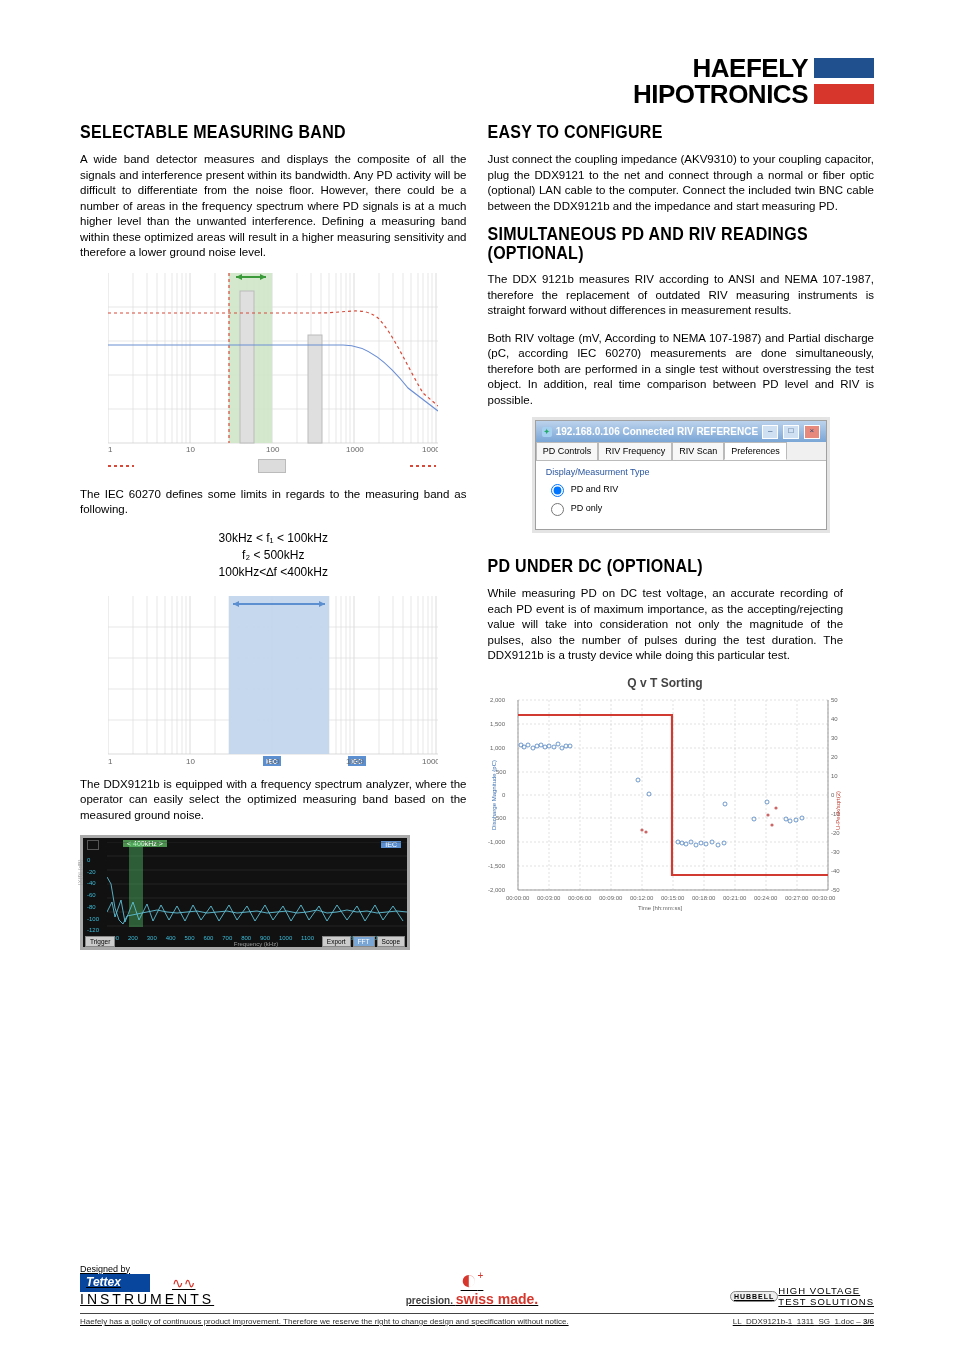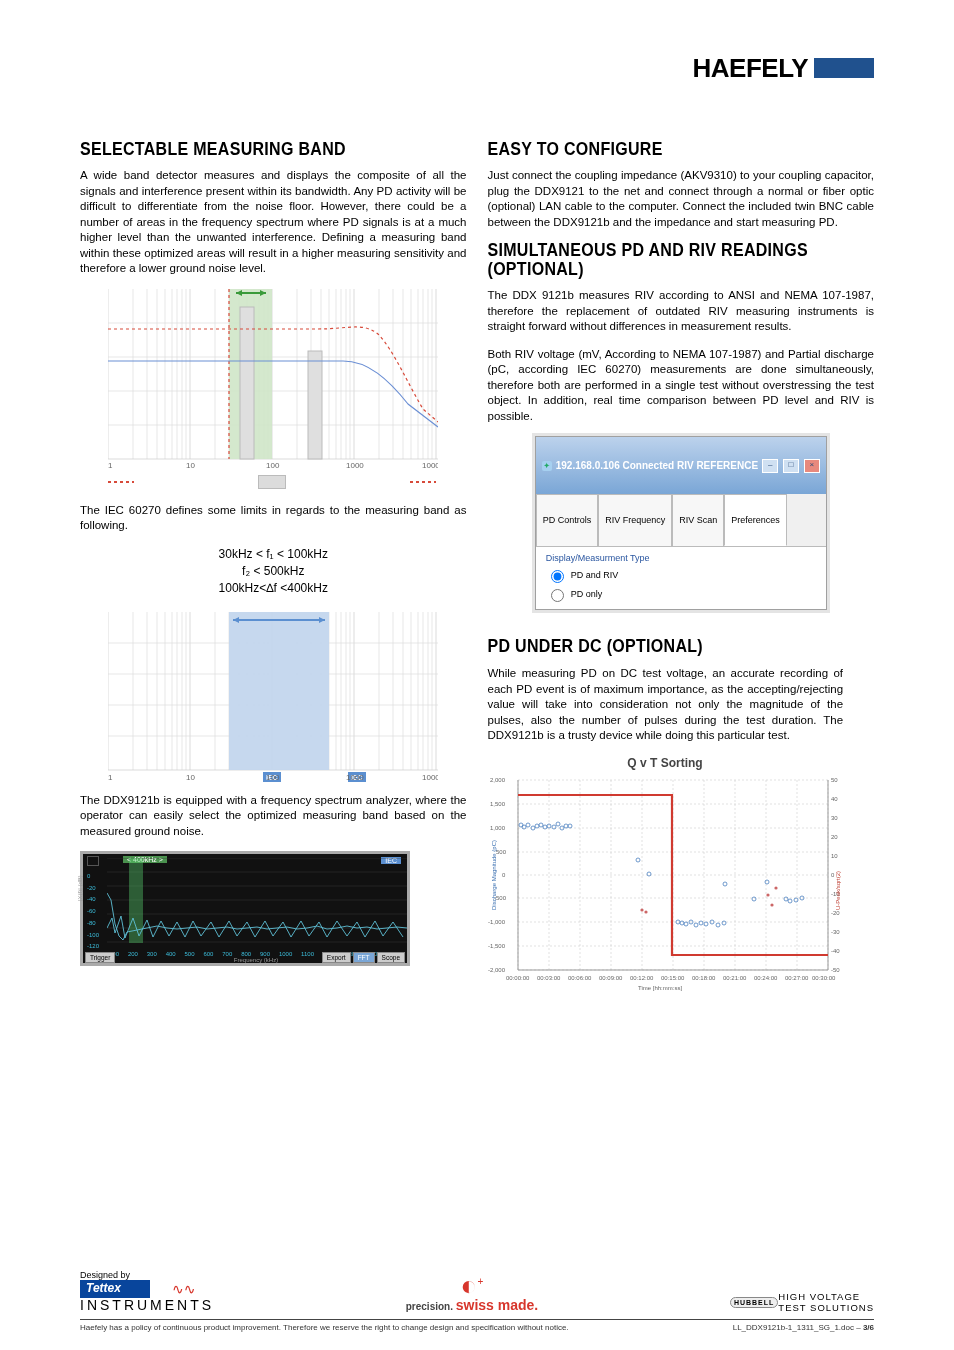--- a/index.html
+++ b/index.html
@@ -40,21 +40,21 @@
     width: 60px;
     height: 20px;
     margin-left: 6px;
   }
   .bar-blue { background: #20518e; }
   .bar-red  { background: #d7362c; }
 
   .columns {
     display: flex;
     gap: 21px;
-    margin-top: 80px;
+    margin-top: 64px;
   }
   .col {
     flex: 1;
     min-width: 0;
   }
   h2 {
     font-family: Arial, sans-serif;
     font-weight: 800;
     font-size: 16px;
     letter-spacing: 0.3px;
@@ -154,60 +154,60 @@
   }
 
   
   .dialog {
     width: 290px; margin: 5px auto 0 auto;
     border:1px solid #a0a0a0; box-shadow:0 0 0 3px #e4e4e4;
     font-size:10px;
   }
   .dialog .titlebar {
     background: linear-gradient(#bcd2ec,#7aa6d6);
-    color:#fff; padding:21px 6px; display:flex; align-items:center;
+    color:#fff; padding:3px 6px; display:flex; align-items:center;
     justify-content:space-between;
   }
   .dialog .titlebar .t { display:flex; align-items:center; gap:4px; font-weight:bold;}
   .dialog .titlebar .t .dot { width:10px;height:10px;background:#a6d0f0;border-radius:2px;
     display:inline-flex;align-items:center;justify-content:center;font-size:7px;color:#2a6;}
   .dialog .winbtns span {
     display:inline-block; width:14px; height:12px; border:1px solid #fff;
     margin-left:2px; text-align:center; line-height:10px; font-size:8px;
     background:#cfe0f2; color:#2a4b78;
   }
   .dialog .winbtns .close { background:#e8897d;}
   .dialog .tabs { display:flex; font-size:9px; background:#f0f0f0;}
   .dialog .tabs .tab {
-    padding:20px 6px; border:1px solid #bbb; border-bottom:none;
+    padding:3px 6px; border:1px solid #bbb; border-bottom:none;
     background:#f7f7f7; cursor:default;
   }
   .dialog .tabs .tab.active {
     background:#fff; border-bottom:1px solid #fff; font-weight:normal;
   }
-  .dialog .body { background:#fff; padding:6px 10px 4px 10px; border-top:1px solid #bbb;}
+  .dialog .body { background:#fff; padding:6px 10px 10px 10px; border-top:1px solid #bbb;}
   .dialog .section-label { color:#2a56a0; font-size:9px; margin-bottom:4px;}
   .dialog label { font-size:9px; display:flex; align-items:center; gap:4px; margin:3px 0;}
 
   
   .qvt {
     width: 355px; height: 240px; position:relative; font-size:7px; color:#666;
     margin-top:8px;
   }
   .qvt .title { text-align:center; font-size:12px; color:#444;font-weight:bold;}
   .qvt svg .grid line { stroke:#ccc; stroke-dasharray:2 2; stroke-width:0.6;}
   .qvt svg .axis { stroke:#999; stroke-width:1;}
   .qvt .trace-red  { stroke:#d03a30; stroke-width:2.2; fill:none;}
   .qvt .dots-blue circle { fill:none; stroke:#4b80c0; stroke-width:0.8;}
   .qvt .dots-rose circle { fill:#c66; }
   .qvt .yax-left text, .qvt .yax-right text, .qvt .xax text { font-size:6px; fill:#666;}
 
   
   .footer {
-    position:absolute; left:80px; right:80px; bottom:18px;
+    position:absolute; left:80px; right:80px; bottom:24px;text-decoration:underline;
   }
   .footer-logos {
     display:flex; justify-content:space-between; align-items:flex-end;
     margin-bottom:6px;
   }
   .tettex {
     font-size:9px; line-height:1.1;
   }
   .tettex .brand {
     display:flex; align-items:center; gap:4px;
@@ -232,20 +232,24 @@
 </style>
 </head>
 <body>
 
 <div class="page">
 
   <div class="logo">
     <div class="logo-l1">
         <span>HAEFELY</span>
         <span class="logo-bar bar-blue"></span>
+      </div>
+    <div class="logo-l2">
+        <span>HIPOTRONICS</span>
+        <span class="logo-bar bar-red"></span>
       </div>
   </div>
 
   <div class="columns">
 
     <div class="col">
       <h2>SELECTABLE MEASURING BAND</h2>
       <p>A wide band detector measures and displays the composite of all the signals and interference present within its bandwidth. Any PD activity will be difficult to differentiate from the noise floor. However, there could be a number of areas in the frequency spectrum where PD signals is at a much higher level than the unwanted interference. Defining a measuring band within these optimized areas will result in a higher measuring sensitivity and therefore a lower ground noise level.</p>
 
       <div class="chart-log">

